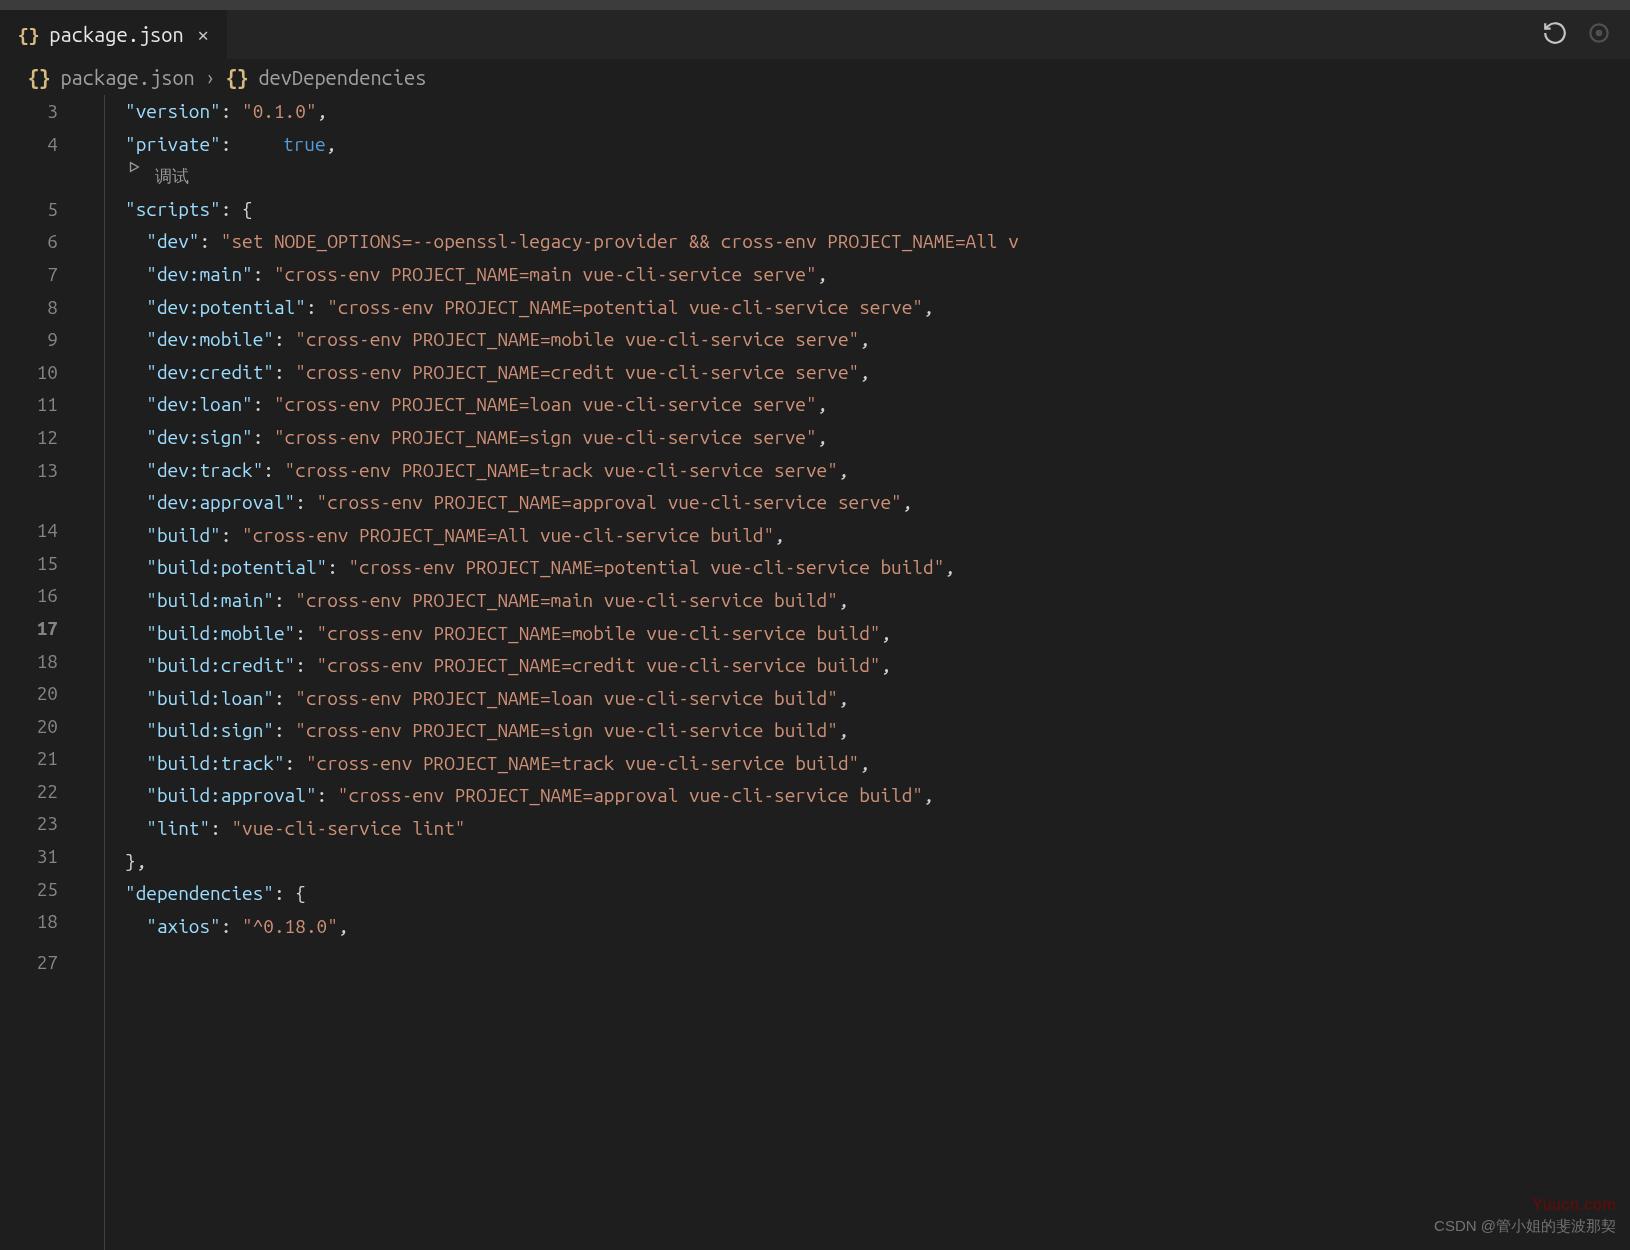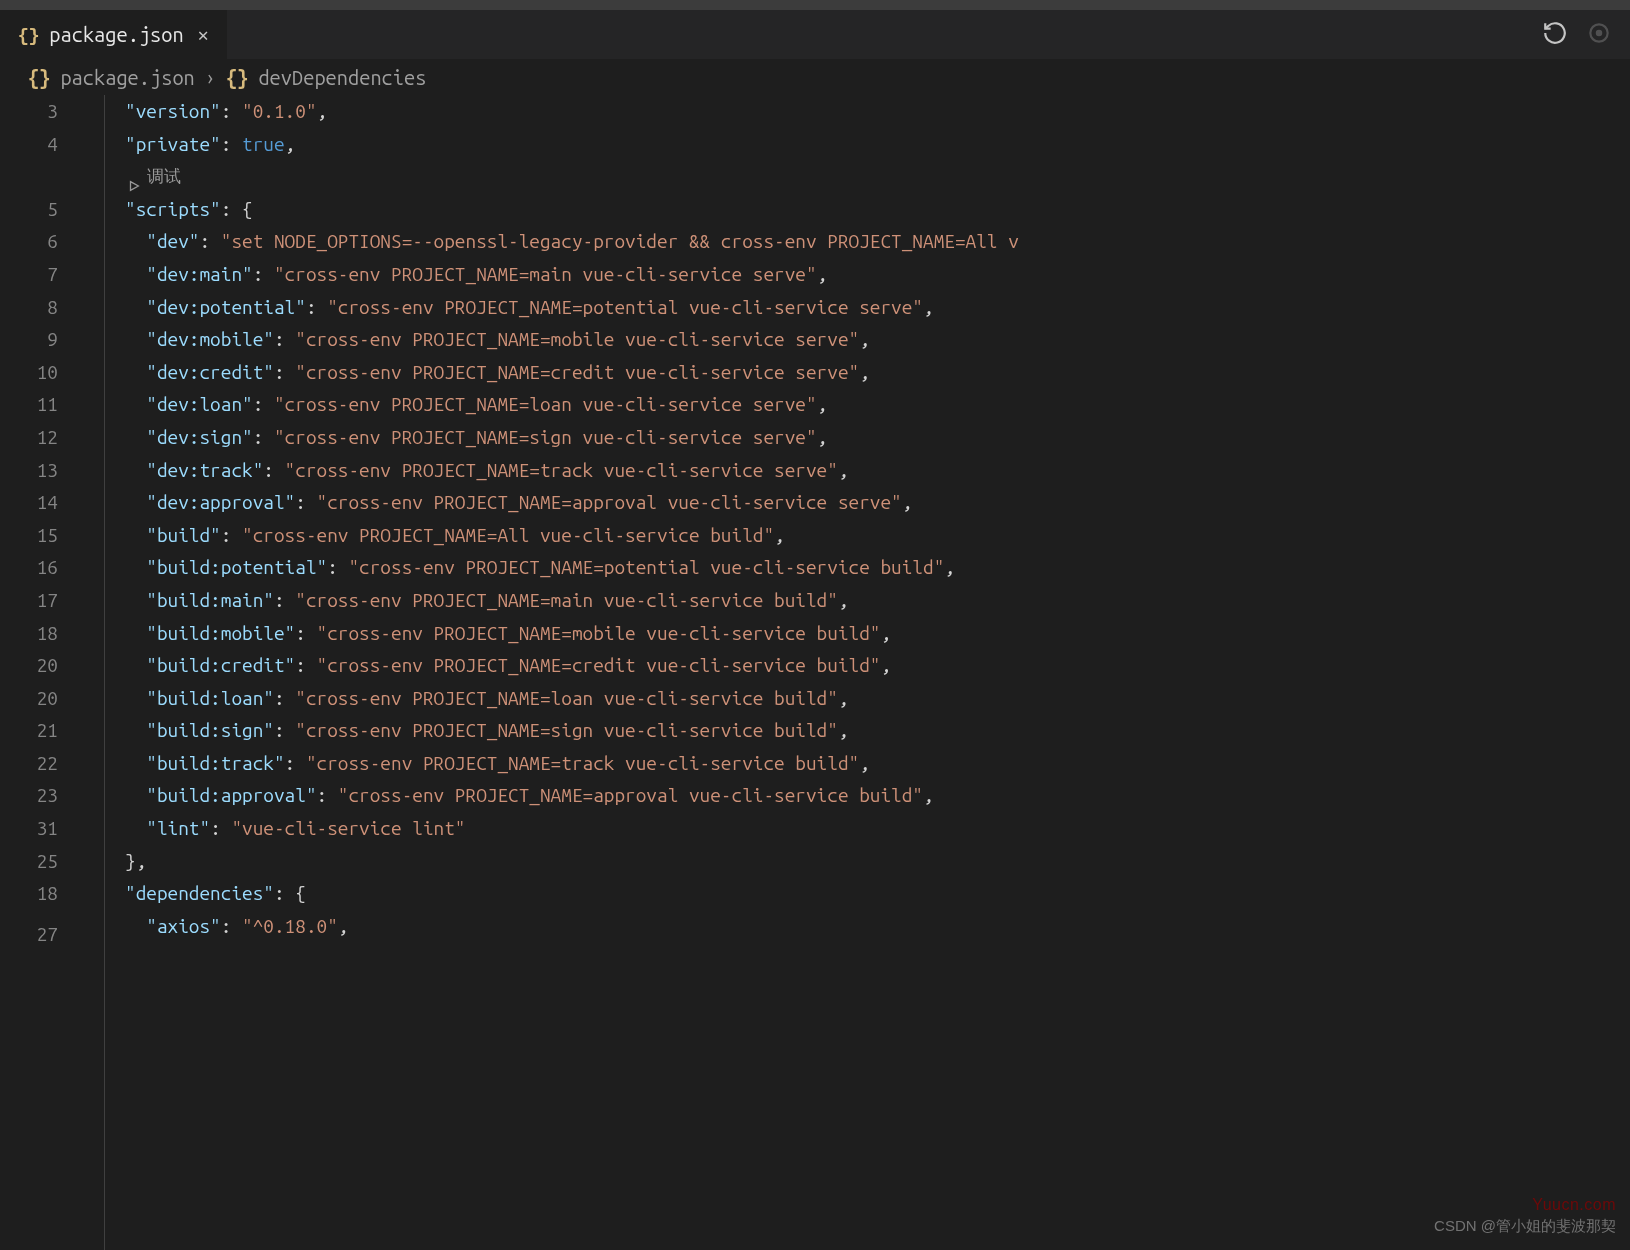--- a/index.html
+++ b/index.html
@@ -90,28 +90,28 @@
   }
   .line {
     display: flex;
     height: 32.6px;
     line-height: 32.6px;
   }
   .codelens {
     color: #999999;
     font-size: 17px;
     display: flex;
-    align-items: flex-end;
-    gap: 6px;
+    align-items: flex-start;
+    gap: 14px;
     padding-left: 2px;
   }
   .codelens svg { width: 14px; height: 14px; }
   .key { color: #9cdcfe; }
   .str { color: #ce9178; }
-  .bool { color: #569cd6; }
+  .bool { color: #569cd6; margin-left: 41px; }
   .punct { color: #d4d4d4; }
   .watermark1 {
     position: absolute;
     right: 14px;
     bottom: 36px;
     color: #8b0000bb;
     font-size: 16px;
     font-family: Arial, sans-serif;
     letter-spacing: 0.5px;
   }
@@ -166,24 +166,24 @@
       <div class="line" style="justify-content: flex-end;"></div>
       <div class="line" style="justify-content: flex-end;">5</div>
       <div class="line" style="justify-content: flex-end;">6</div>
       <div class="line" style="justify-content: flex-end;">7</div>
       <div class="line" style="justify-content: flex-end;">8</div>
       <div class="line" style="justify-content: flex-end;">9</div>
       <div class="line" style="justify-content: flex-end;">10</div>
       <div class="line" style="justify-content: flex-end; padding-left: 36px;">11</div>
       <div class="line" style="justify-content: flex-end;">12</div>
       <div class="line" style="justify-content: flex-end;">13</div>
-      <div class="line" style="justify-content: flex-end;">14</div>
+      <div class="line" style="justify-content: flex-end; margin-top: 28px;">14</div>
       <div class="line" style="justify-content: flex-end;">15</div>
       <div class="line" style="justify-content: flex-end; margin-left: 38px;">16</div>
-      <div class="line" style="justify-content: flex-end;">17</div>
+      <div class="line" style="justify-content: flex-end; font-weight: bold;">17</div>
       <div class="line" style="justify-content: flex-end;">18</div>
       <div class="line" style="justify-content: flex-end;">20</div>
       <div class="line" style="justify-content: flex-end;">20</div>
       <div class="line" style="justify-content: flex-end;">21</div>
       <div class="line" style="justify-content: flex-end; padding-left: 12px;">22</div>
       <div class="line" style="justify-content: flex-end;">23</div>
       <div class="line" style="justify-content: flex-end;">31</div>
       <div class="line" style="justify-content: flex-end;">25</div>
       <div class="line" style="justify-content: flex-end;">18</div>
       <div class="line" style="justify-content: flex-end; margin-top: 8px;">27</div>

